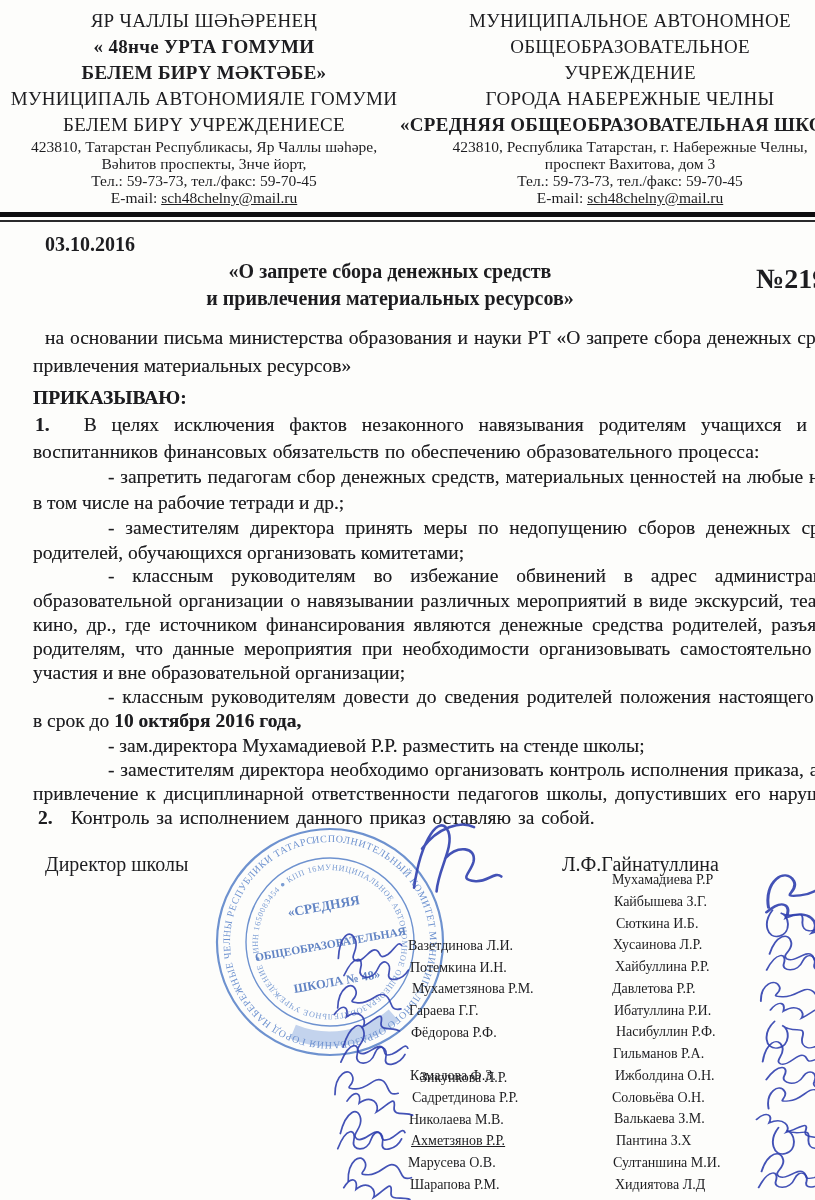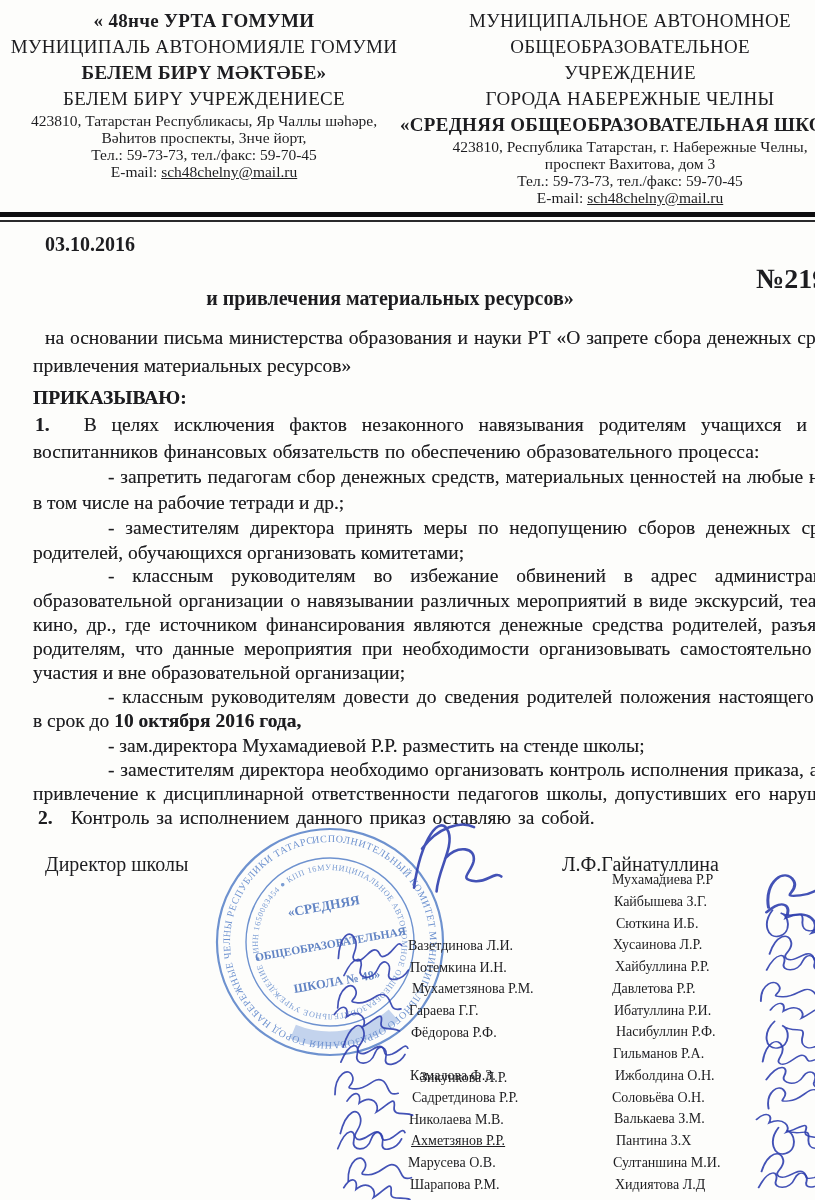--- a/index.html
+++ b/index.html
@@ -39,23 +39,24 @@
   .stamp-ring-text{letter-spacing:.6px;}
   
   #sig-overlay{position:absolute;left:0;top:0;width:815px;height:1200px;pointer-events:none;}
 </style>
 </head>
 <body>
 
 <div id="page">
 
   <div id="hdr-left" class="hdr">
+      <div class="org-line">ЯР ЧАЛЛЫ ШӘҺӘРЕНЕҢ</div>
       <div class="org-line bold">« 48нче  УРТА ГОМУМИ</div>
+      <div class="org-line bold">БЕЛЕМ БИРҮ МӘКТӘБЕ»</div>
       <div class="org-line">МУНИЦИПАЛЬ АВТОНОМИЯЛЕ ГОМУМИ</div>
-      <div class="org-line bold">БЕЛЕМ БИРҮ МӘКТӘБЕ»</div>
       <div class="org-line">БЕЛЕМ БИРҮ УЧРЕЖДЕНИЕСЕ</div>
       <div class="addr-line">423810,  Татарстан Республикасы,  Яр Чаллы шәһәре,</div>
       <div class="addr-line">Вәһитов проспекты, 3нче йорт,</div>
       <div class="addr-line">Тел.: 59-73-73, тел./факс: 59-70-45</div>
       <div class="addr-line"><span>E-mail: </span><span class="email-link">sch48chelny@mail.ru</span></div>
     </div>
   <div id="hdr-right" class="hdr">
       <div class="org-line">МУНИЦИПАЛЬНОЕ АВТОНОМНОЕ</div>
       <div class="org-line">ОБЩЕОБРАЗОВАТЕЛЬНОЕ</div>
       <div class="org-line">УЧРЕЖДЕНИЕ</div>
@@ -66,20 +67,21 @@
       <div class="addr-line">Тел.: 59-73-73, тел./факс: 59-70-45</div>
       <div class="addr-line"><span>E-mail: </span><span class="email-link">sch48chelny@mail.ru</span></div>
     </div>
 
   <div class="rule-thick"></div>
   <div class="rule-thin"></div>
 
   <div class="date">03.10.2016</div>
   <div class="docnum">№219</div>
 
+  <div class="title-line" style="top:260px">«О запрете сбора денежных средств</div>
   <div class="title-line" style="top:287px">и привлечения материальных ресурсов»</div>
 
   <div id="body-text">
       <div class="body-line" style="left: 45px; top: 326px; word-spacing: 1px;"><span>на основании письма министерства образования и науки РТ «О запрете сбора денежных средств и</span></div>
       <div class="body-line" style="left: 33px; top: 354px;"><span>привлечения материальных ресурсов»</span></div>
       <div class="body-line" style="left: 33px; top: 386px;"><b>ПРИКАЗЫВАЮ:</b></div>
       <div class="body-line" style="left: 35px; top: 413px; word-spacing: 10px;"><b>1.</b><span class="seg-sp" style="width: 34px;"></span><span>В целях исключения фактов незаконного навязывания родителям учащихся и</span></div>
       <div class="body-line" style="left: 33px; top: 440px; word-spacing: 1px;"><span>воспитанников финансовых обязательств по обеспечению образовательного процесса:</span></div>
       <div class="body-line" style="left: 108px; top: 465px; word-spacing: 1px;"><span>- запретить педагогам сбор денежных средств, материальных ценностей на любые нужды,</span></div>
       <div class="body-line" style="left: 33px; top: 491px;"><span>в том числе на рабочие тетради и др.;</span></div>

